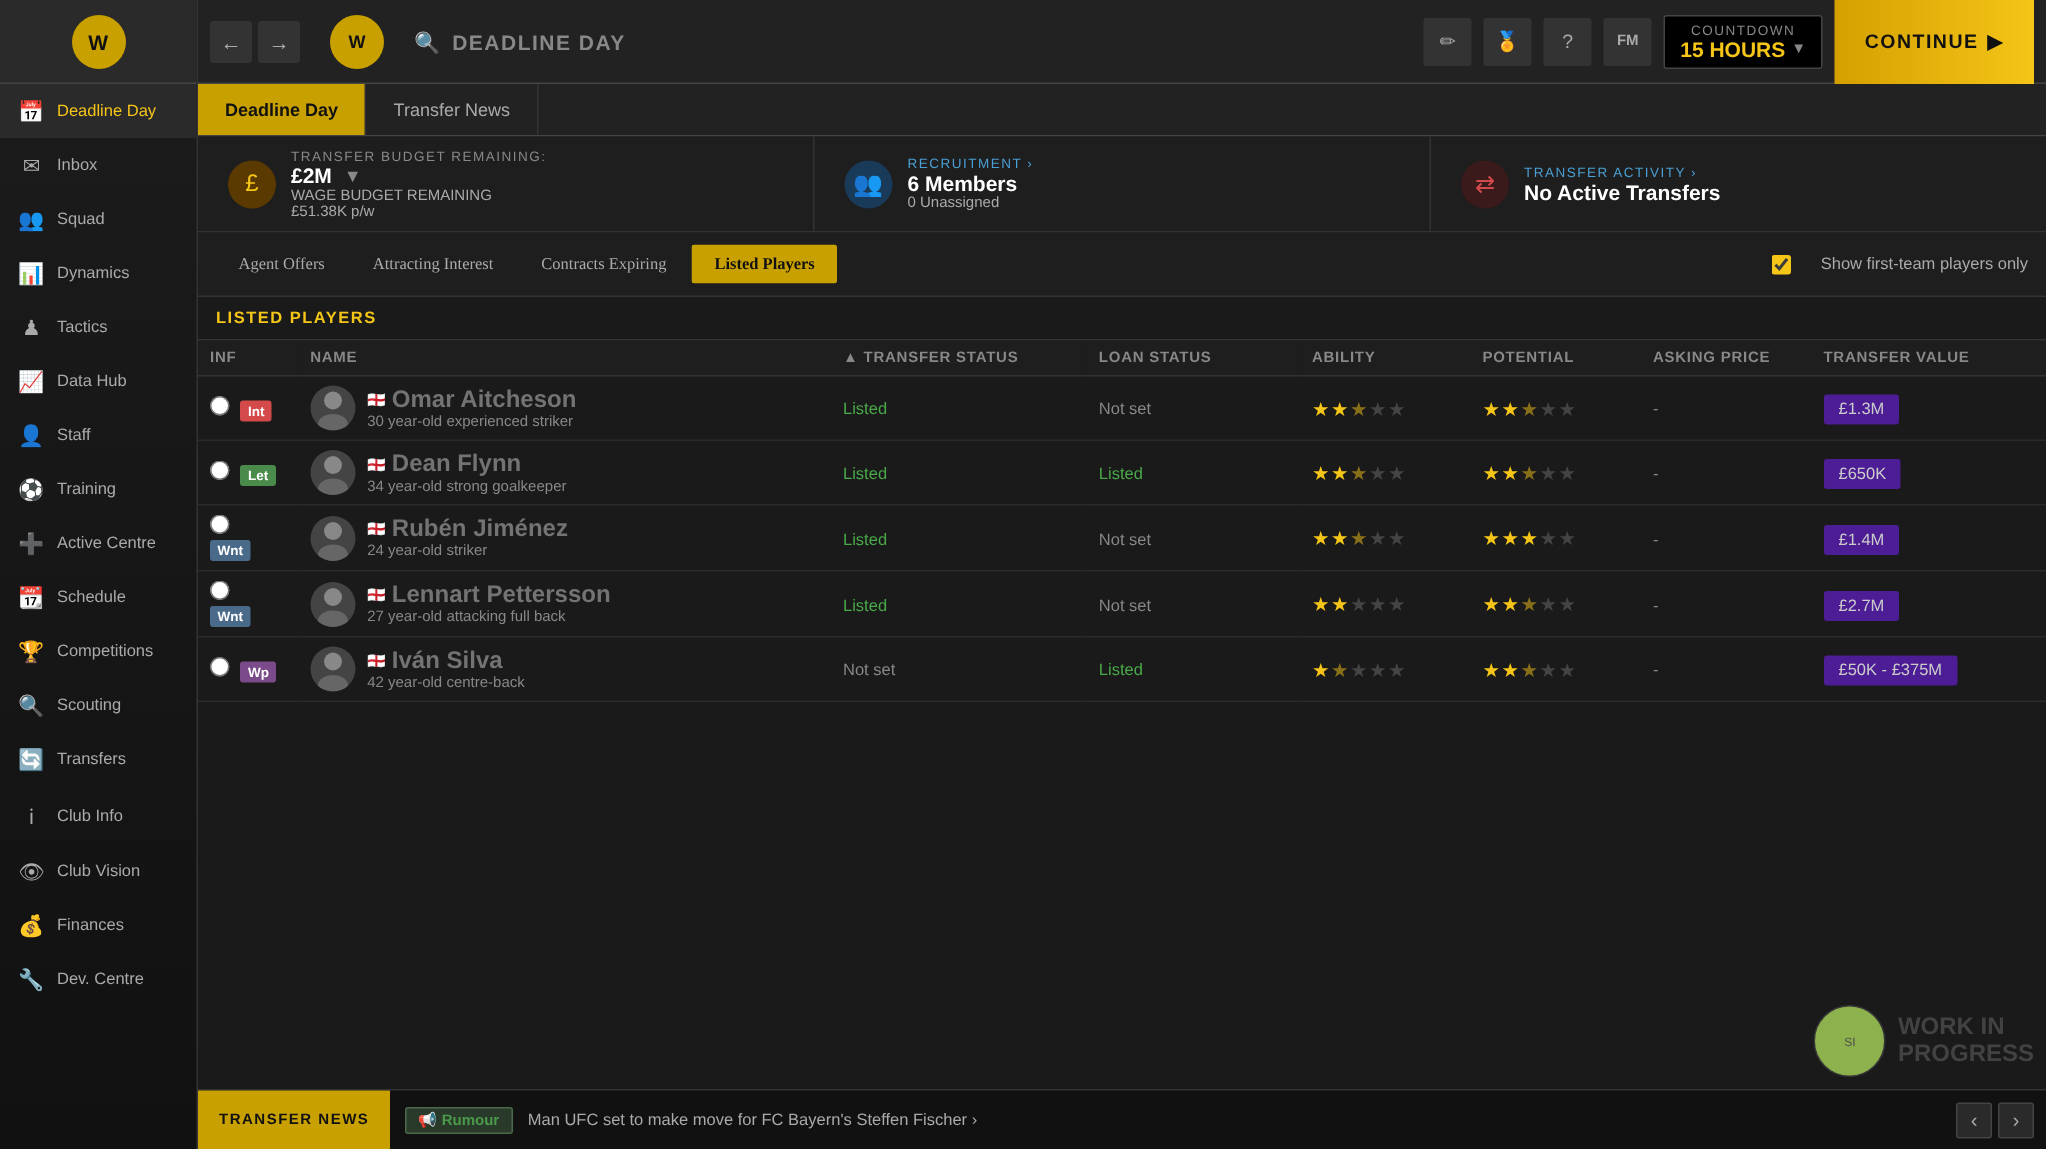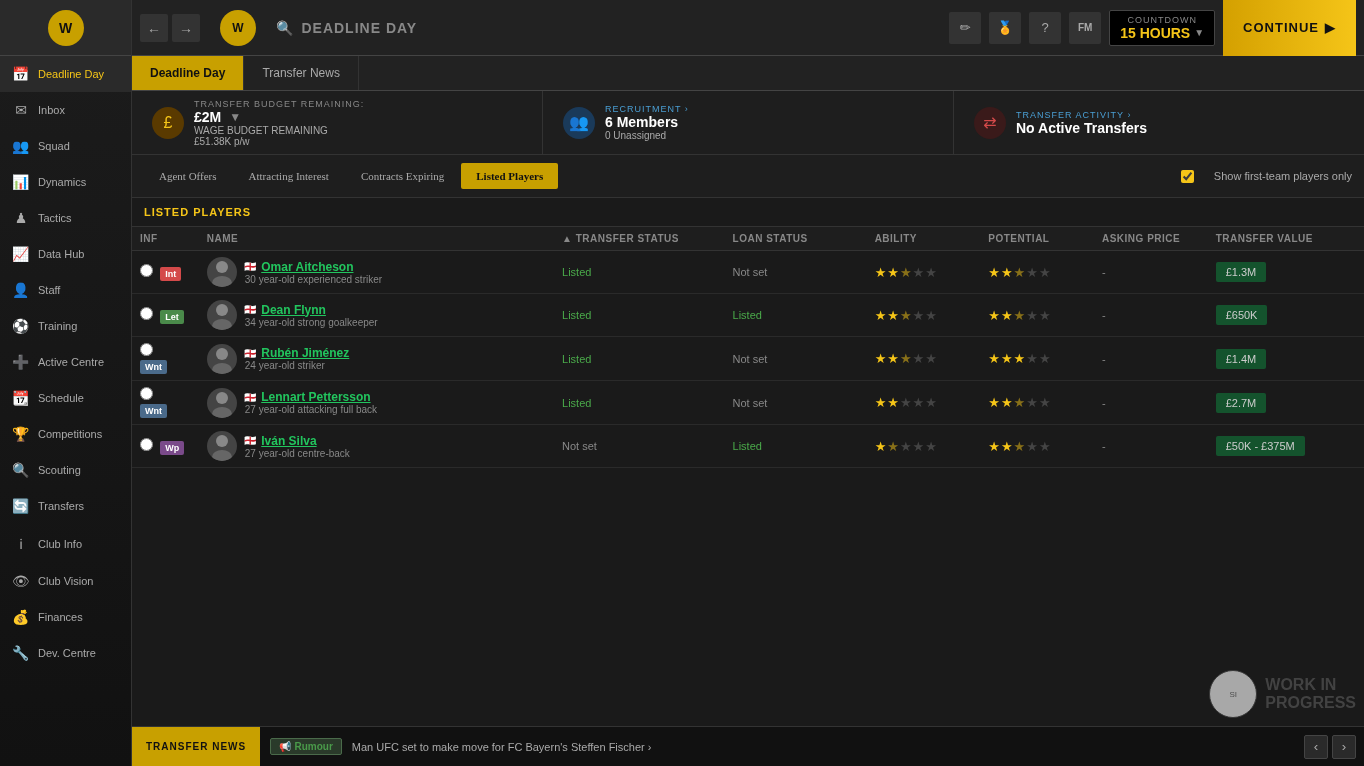--- a/index.html
+++ b/index.html
@@ -168,32 +168,32 @@
     }
     .badge-int { background: #d44a4a; }
     .badge-let { background: #4a8a4a; }
     .badge-wnt { background: #4a6a8a; }
     .badge-wp { background: #7a4a8a; }
     .player-avatar {
       width: 30px; height: 30px; border-radius: 50%; background: #444;
       display: inline-flex; align-items: center; justify-content: center;
       font-size: 12px; color: #888; overflow: hidden;
     }
-    .player-name { font-size: 12px; color: #22c55e; font-weight: bold; text-decoration: underline; }
+    .player-name { font-size: 16px; color: #737373; font-weight: bold; }
     .player-desc { font-size: 10px; color: #888; }
     .status-listed { color: #4aaa4a; font-size: 11px; }
     .status-not-set { color: #888; font-size: 11px; }
     .stars-container { display: flex; gap: 1px; }
     .star { font-size: 13px; }
     .star.full { color: #f5c518; }
     .star.half { color: #f5c518; opacity: 0.5; }
     .star.empty { color: #444; }
     .asking-price { color: #888; font-size: 11px; }
     .transfer-value {
-      background: #14532d; padding: 4px 10px; border-radius: 2px;
+      background: #4c1d95; padding: 4px 10px; border-radius: 2px;
       font-size: 11px; color: #ccc; text-align: right; white-space: nowrap;
     }
     .col-inf { width: 30px; }
     .col-name { width: 250px; }
     .col-transfer { width: 120px; }
     .col-loan { width: 100px; }
     .col-ability { width: 80px; }
     .col-potential { width: 80px; }
     .col-asking { width: 80px; }
     .col-tvalue { width: 110px; }
@@ -222,21 +222,21 @@
     }
 
     
     .wip {
       position: fixed; bottom: 40px; right: 0;
       display: flex; align-items: center; gap: 8px;
       opacity: 0.7; padding: 8px;
     }
     .wip-logo {
       width: 48px; height: 48px; border-radius: 50%;
-      background: #e5e5e5; display: flex; align-items: center; justify-content: center;
+      background: #bef264; display: flex; align-items: center; justify-content: center;
       font-size: 8px; color: #666; border: 1px solid #444;
     }
     .wip-text {
       font-size: 16px; font-weight: bold; color: #555;
       text-transform: uppercase; line-height: 1.1;
     }
   </style>
 </head>
 <body>
 
@@ -640,21 +640,21 @@
           <svg width="30" height="30" viewBox="0 0 30 30" xmlns="http://www.w3.org/2000/svg">
             <circle cx="15" cy="10" r="6" fill="#888"></circle>
             <ellipse cx="15" cy="26" rx="10" ry="7" fill="#666"></ellipse>
           </svg>
         </div>
         <div>
           <div style="display:flex;align-items:center;gap:4px;">
             <span style="font-size:10px;color:#888;">🏴󠁧󠁢󠁥󠁮󠁧󠁿</span>
             <span class="player-name">Iván Silva</span>
           </div>
-          <div class="player-desc">27 year-old centre-back</div>
+          <div class="player-desc">42 year-old centre-back</div>
         </div>
       </div>
     </td>
     <td class="col-transfer">
       <span class="status-not-set">Not set</span>
     </td>
     <td class="col-loan">
       <span class="status-listed">Listed</span>
     </td>
     <td class="col-ability">

